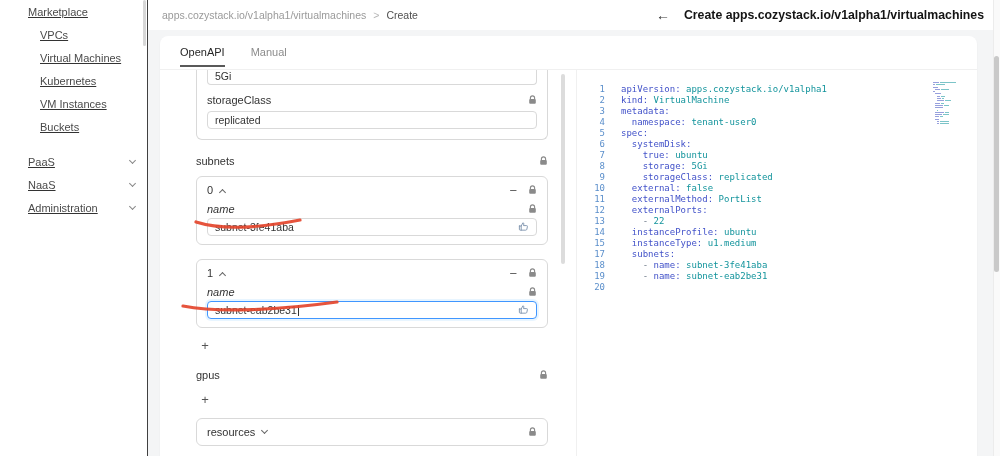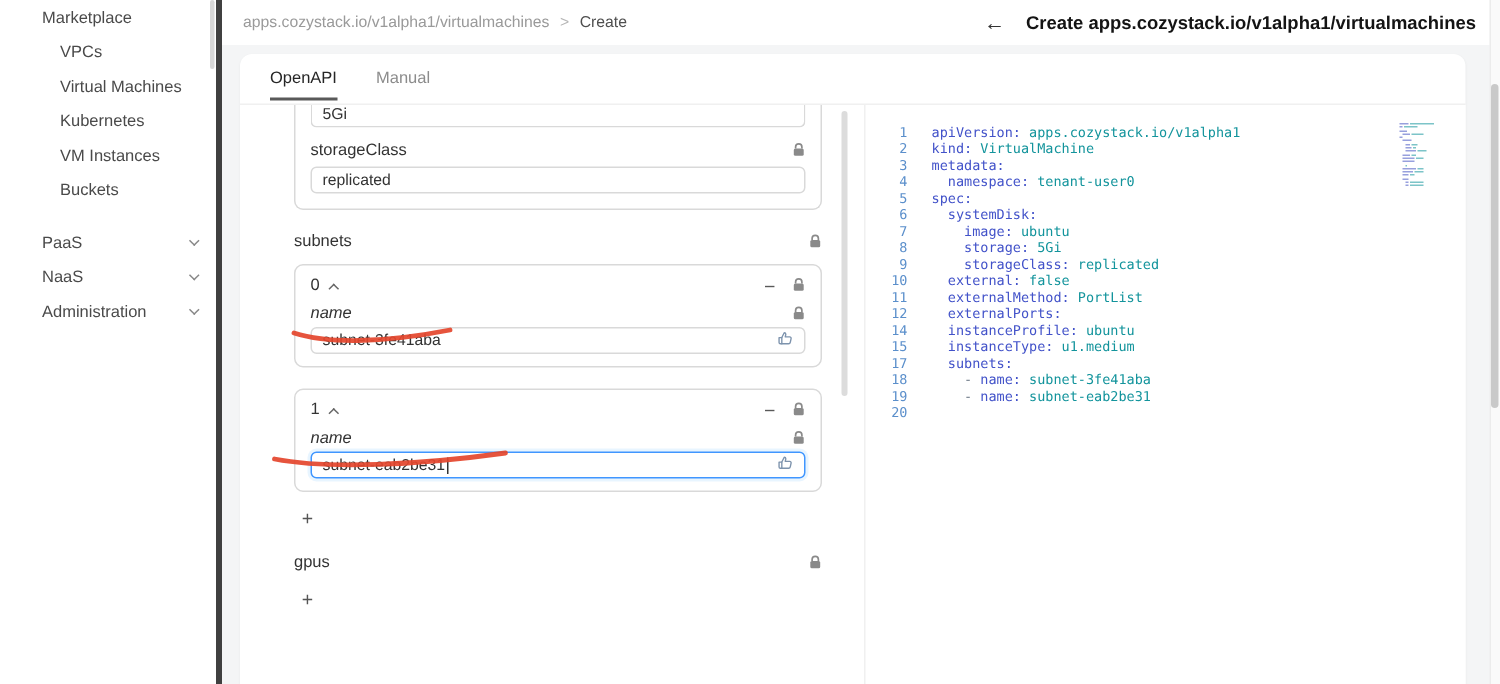--- a/index.html
+++ b/index.html
@@ -3,21 +3,21 @@
 <meta charset="utf-8">
 <style>
   * { box-sizing: border-box; }
   html,body { margin:0; padding:0; }
   body {
     width:1000px; height:456px; position:relative; overflow:hidden;
     font-family:"Liberation Sans", sans-serif; background:#f4f5f6; color:#333;
   }
 
   
-  .sidebar { position:absolute; left:0; top:0; width:148px; height:456px; background:#fff; border-right:4px solid #404040; }
+  .sidebar { position:absolute; left:0; top:0; width:148px; height:456px; background:#fff; border-right:1px solid #404040;text-decoration:underline; }
   .side-item { height:23px; display:flex; align-items:center; padding:0 12px 0 28px; font-size:11px; color:#4a4a4a; cursor:pointer; }
   .side-item.lvl1 { padding-left:40px; }
   .side-item .schev { margin-left:auto; }
   .schev { width:5px; height:5px; border-right:1.3px solid #888; border-bottom:1.3px solid #888; display:inline-block; }
   .schev.down { transform:rotate(45deg); margin-top:-3px; }
   .schev.up { transform:rotate(-135deg); margin-top:3px; }
   .side-scroll { position:absolute; right:1px; top:0; width:3px; height:46px; background:#d7d7d7; border-radius:2px; }
 
   
   .header { position:absolute; left:148px; top:0; width:852px; height:30px; background:#fff; display:flex; align-items:center; padding:0 16px 0 14px; }
@@ -247,20 +247,32 @@
       <span>gpus</span>
       <span class="lock">
           <svg width="9" height="10" viewBox="0 0 12 13">
             <path d="M3.2 5.2V3.8a2.8 2.8 0 0 1 5.6 0v1.4" fill="none" stroke="#8a8a8a" stroke-width="1.5"></path>
             <rect x="1.6" y="5.2" width="8.8" height="6.4" rx="1.4" fill="#8a8a8a"></rect>
           </svg>
         </span>
     </div>
     <div class="plusbtn">+</div>
 
+    <div class="fcard rescard">
+      <span>resources</span>
+      <span class="chev-dn"></span>
+      <span class="right">
+          <span class="lock">
+            <svg width="9" height="10" viewBox="0 0 12 13">
+              <path d="M3.2 5.2V3.8a2.8 2.8 0 0 1 5.6 0v1.4" fill="none" stroke="#8a8a8a" stroke-width="1.5"></path>
+              <rect x="1.6" y="5.2" width="8.8" height="6.4" rx="1.4" fill="#8a8a8a"></rect>
+            </svg>
+          </span>
+        </span>
+    </div>
 
   </div>
 
   <div class="editor">
     <div class="code" id="code">
         <div class="code-line">
           <span class="gutter">1</span>
           <span class="code-text"><span class="tk-key">apiVersion:</span><span class="tk-plain"> </span><span class="tk-val">apps.cozystack.io/v1alpha1</span></span>
         </div>
         <div class="code-line">
@@ -278,41 +290,45 @@
         <div class="code-line">
           <span class="gutter">5</span>
           <span class="code-text"><span class="tk-key">spec:</span></span>
         </div>
         <div class="code-line">
           <span class="gutter">6</span>
           <span class="code-text"><span class="tk-plain">  </span><span class="tk-key">systemDisk:</span></span>
         </div>
         <div class="code-line">
           <span class="gutter">7</span>
-          <span class="code-text"><span class="tk-plain">    </span><span class="tk-key">image:</span><span class="tk-plain"> </span><span class="tk-val">ubuntu</span></span>
+          <span class="code-text"><span class="tk-plain">    </span><span class="tk-key">true:</span><span class="tk-plain"> </span><span class="tk-val">ubuntu</span></span>
         </div>
         <div class="code-line">
           <span class="gutter">8</span>
           <span class="code-text"><span class="tk-plain">    </span><span class="tk-key">storage:</span><span class="tk-plain"> </span><span class="tk-val">5Gi</span></span>
         </div>
         <div class="code-line">
           <span class="gutter">9</span>
           <span class="code-text"><span class="tk-plain">    </span><span class="tk-key">storageClass:</span><span class="tk-plain"> </span><span class="tk-val">replicated</span></span>
         </div>
         <div class="code-line">
           <span class="gutter">10</span>
           <span class="code-text"><span class="tk-plain">  </span><span class="tk-key">external:</span><span class="tk-plain"> </span><span class="tk-val">false</span></span>
         </div>
         <div class="code-line">
           <span class="gutter">11</span>
           <span class="code-text"><span class="tk-plain">  </span><span class="tk-key">externalMethod:</span><span class="tk-plain"> </span><span class="tk-val">PortList</span></span>
         </div>
         <div class="code-line">
           <span class="gutter">12</span>
           <span class="code-text"><span class="tk-plain">  </span><span class="tk-key">externalPorts:</span></span>
+        </div>
+        <div class="code-line">
+          <span class="gutter">13</span>
+          <span class="code-text"><span class="tk-plain">    </span><span class="tk-plain">- </span><span class="tk-val">22</span></span>
         </div>
         <div class="code-line">
           <span class="gutter">14</span>
           <span class="code-text"><span class="tk-plain">  </span><span class="tk-key">instanceProfile:</span><span class="tk-plain"> </span><span class="tk-val">ubuntu</span></span>
         </div>
         <div class="code-line">
           <span class="gutter">15</span>
           <span class="code-text"><span class="tk-plain">  </span><span class="tk-key">instanceType:</span><span class="tk-plain"> </span><span class="tk-val">u1.medium</span></span>
         </div>
         <div class="code-line">

